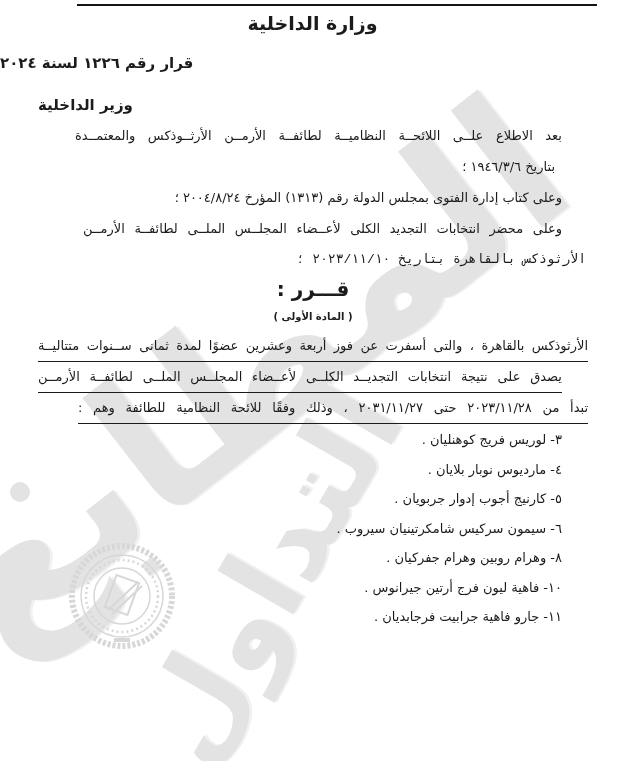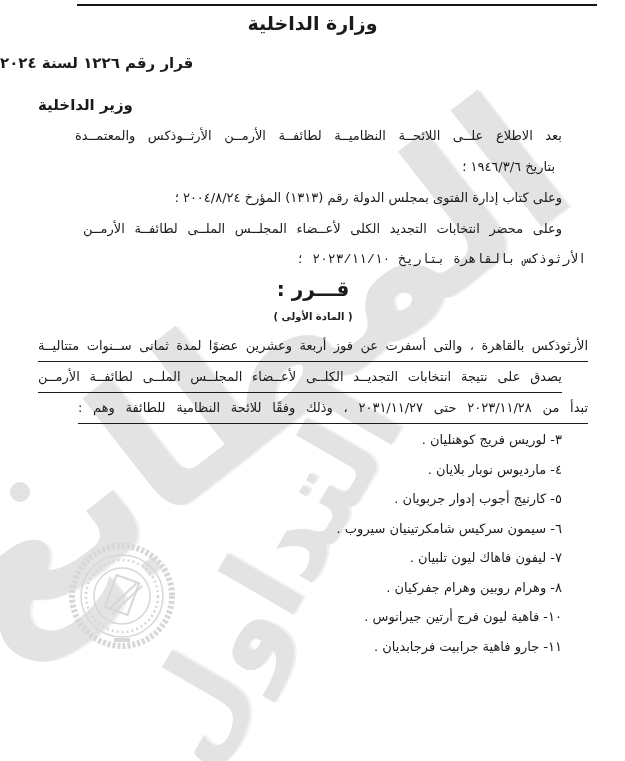--- a/index.html
+++ b/index.html
@@ -92,18 +92,17 @@
     <div class="line stretch uline">الأرثوذكس بالقاهرة ، والتى أسفرت عن فوز أربعة وعشرين عضوًا لمدة ثمانى ســنوات متتاليــة</div>
     <div class="line stretch uline u1">يصدق على نتيجة انتخابات التجديــد الكلــى لأعــضاء المجلــس الملــى لطائفــة الأرمــن</div>
     <div class="line stretch uline u3">تبدأ من ٢٠٢٣/١١/٢٨ حتى ٢٠٣١/١١/٢٧ ، وذلك وفقًا للائحة النظامية للطائفة وهم :</div>
   </div>
 
   <div class="members">
       <div class="member">٣- لوريس فريج كوهنليان .</div>
       <div class="member">٤- مارديوس نوبار بلايان .</div>
       <div class="member">٥- كارنيج أجوب إدوار جربويان .</div>
       <div class="member">٦- سيمون سركيس شامكرتينيان سيروب .</div>
-      <div class="member">٧- ليفون فاهاك ليون تلبيان .</div>
       <div class="member">٨- وهرام روبين وهرام جفركيان .</div>
       <div class="member">١٠- فاهية ليون فرج أرتين جيرانوس .</div>
       <div class="member">١١- جارو فاهية جرابيت فرجابديان .</div>
     </div>
 </div>
 
 </body></html>

